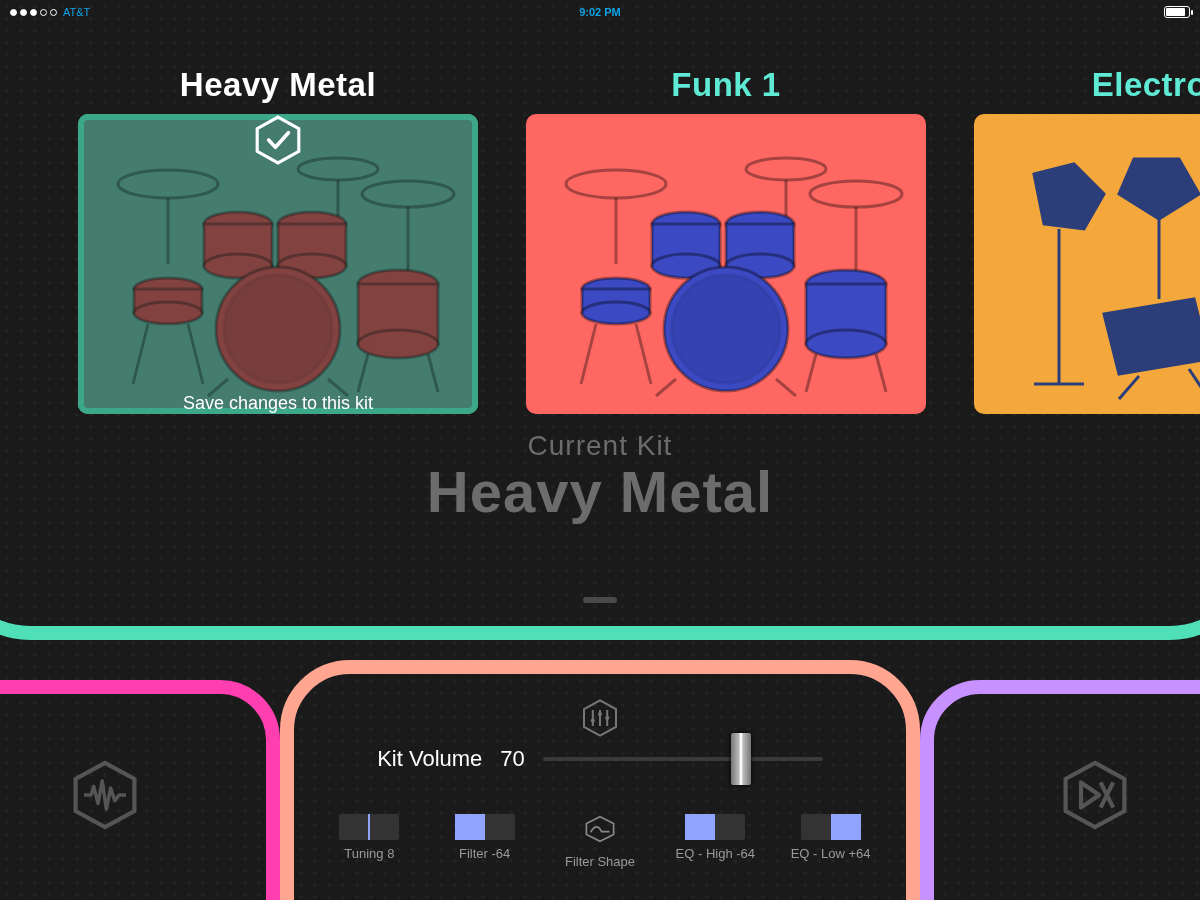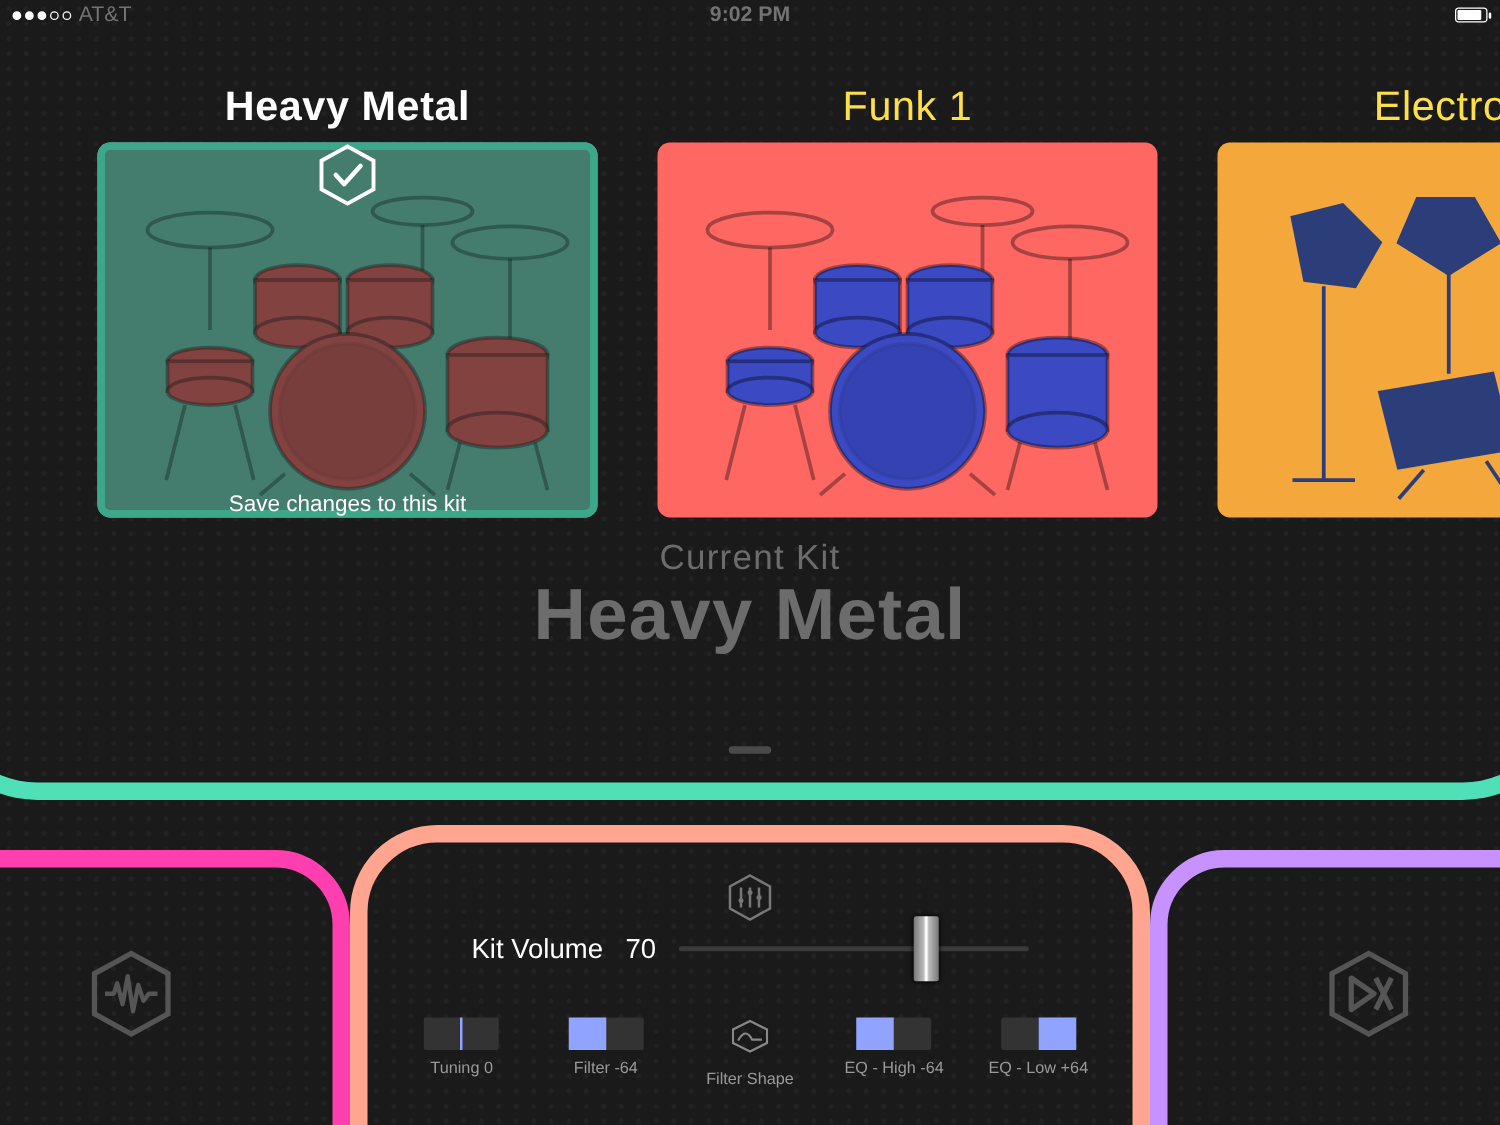--- a/index.html
+++ b/index.html
@@ -8,37 +8,37 @@
     background: #1a1a1a;
     background-image: radial-gradient(circle at 7px 7px, #222 2px, transparent 2px);
     background-size: 14px 12px;
     color: #fff;
     position: relative;
   }
 
   
   .status-bar {
     position: absolute; top: 0; left: 0; right: 0; height: 24px;
-    display: flex; align-items: center; font-size: 17px; color: #737373;
+    display: flex; align-items: center; font-size: 11px; color: #0ea5e9;
     padding: 0 10px;
   }
   .status-left { display:flex; align-items:center; gap:6px; }
   .sig-dots { display:flex; gap:3px; }
   .sig-dots span { width:7px; height:7px; border-radius:50%; border:1px solid #fff; display:inline-block; }
   .sig-dots span.on { background:#fff; }
   .status-center { position:absolute; left:50%; transform:translateX(-50%); font-weight:600; }
   .status-right { margin-left:auto; display:flex; align-items:center; }
   .battery { width:26px; height:12px; border:1.5px solid #fff; border-radius:3px; position:relative; }
   .battery:after { content:""; position:absolute; right:-4px; top:3px; width:2.5px; height:5px; background:#fff; border-radius:1px; }
   .battery .fill { position:absolute; left:1px; top:1px; bottom:1px; width:80%; background:#fff; border-radius:1px;}
 
   
   .kit-row { position:absolute; top:66px; left:0; right:0; height:360px; display:flex; gap:48px; padding-left:78px; }
   .kit-card { position:relative; width:400px; flex:0 0 400px; }
-  .kit-title { font-size:33px; font-weight:400; text-align:center; margin-bottom:10px; color:#fde047; letter-spacing:0.5px;}
+  .kit-title { font-size:33px; font-weight:700; text-align:center; margin-bottom:10px; color:#5eead4; letter-spacing:0.5px;}
   .kit-card.selected .kit-title { color:#fff; font-weight:700; }
   .kit-frame { width:400px; height:300px; border-radius:10px; position:relative; overflow:hidden; display:flex; align-items:center; justify-content:center;}
   .kit-card.selected .kit-frame { outline:6px solid #4fe0b7; outline-offset:-6px; }
   .kit-frame svg.drumset { position:absolute; inset:0; }
 
   .overlay-save { position:absolute; inset:0; display:flex; flex-direction:column; align-items:center; justify-content:space-between; gap:14px; background:rgba(30,60,55,0.35); }
   .hex-check { width:52px; height:52px; }
   .overlay-save .txt { color:#fff; font-size:18px; font-weight:500; }
 
   
@@ -271,21 +271,21 @@
       <span class="vol-val">70</span>
       <div class="slider-track">
         <div class="slider-thumb" id="vol-thumb" style="left: 188.425px;"></div>
       </div>
     </div>
     <div class="param-row" id="param-row">
         <div class="param">
           <div class="bar">
             <div class="fill" style="left:calc(50% - 1px);width:2px;"></div>
           </div>
-      <div class="plabel">Tuning  0</div>
+      <div class="plabel">Tuning  8</div>
         </div>
         <div class="param">
           <div class="bar">
             <div class="fill" style="left:0%;width:50%;"></div>
           </div>
       <div class="plabel">Filter  -64</div>
         </div>
         <div class="param">
           <div class="shape-icon">
       <svg viewBox="0 0 100 80">

